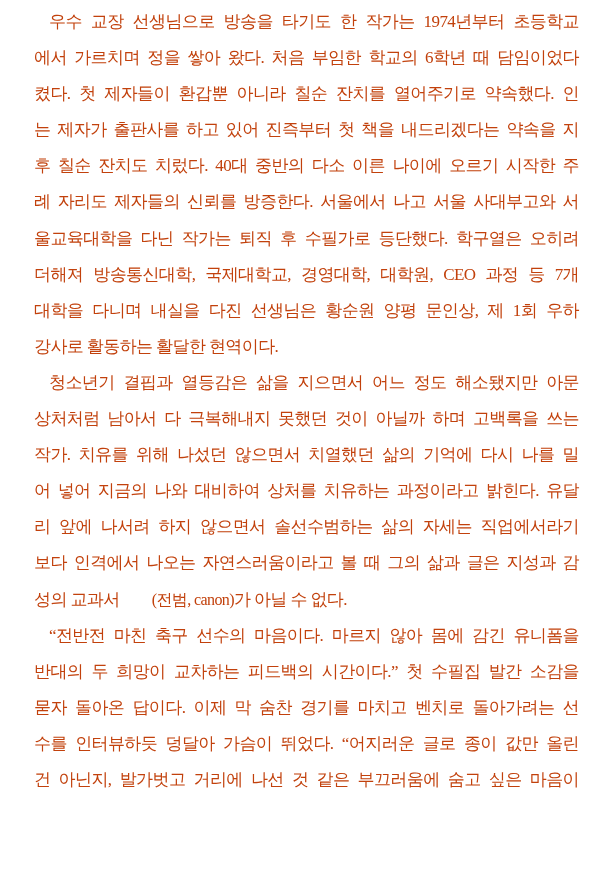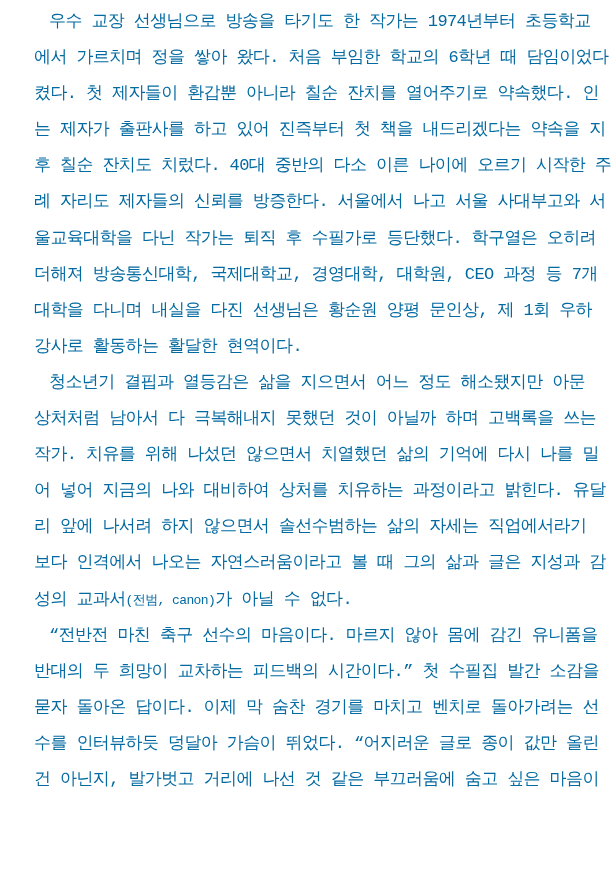--- a/index.html
+++ b/index.html
@@ -15,36 +15,37 @@
     }
     .page {
       position: absolute;
       left: 34px;
       top: 4px;
       width: 545px;
     }
     .line {
       height: 36.1px;
       line-height: 36.1px;
-      font-family: Liberation Mono, monospace;
+      font-family: Liberation Serif, serif;
       font-size: 17px;
-      color: #0369a1;
+      color: #c2410c;
       white-space: nowrap;
       text-align: justify;
       text-align-last: justify;
       letter-spacing: -0.6px;
     }
     .line.indent {
       padding-left: 15px;
     }
     .line.last {
       text-align-last: left;
     }
     .small {
-      font-size: 13px;
+      font-size: 16px;
+      margin-left: 32px;
     }
   </style>
 </head>
 <body>
 
 <div class="page">
 
   <div>
     <div class="line indent">우수 교장 선생님으로 방송을 타기도 한 작가는 1974년부터 초등학교</div>
     <div class="line">에서 가르치며 정을 쌓아 왔다. 처음 부임한 학교의 6학년 때 담임이었다</div>

